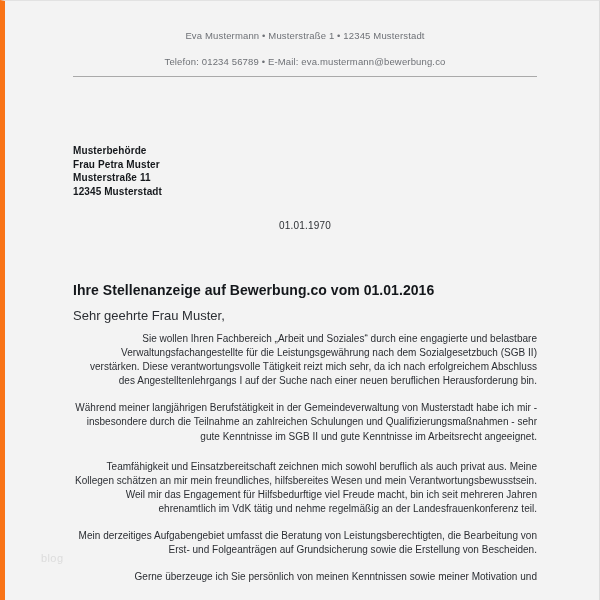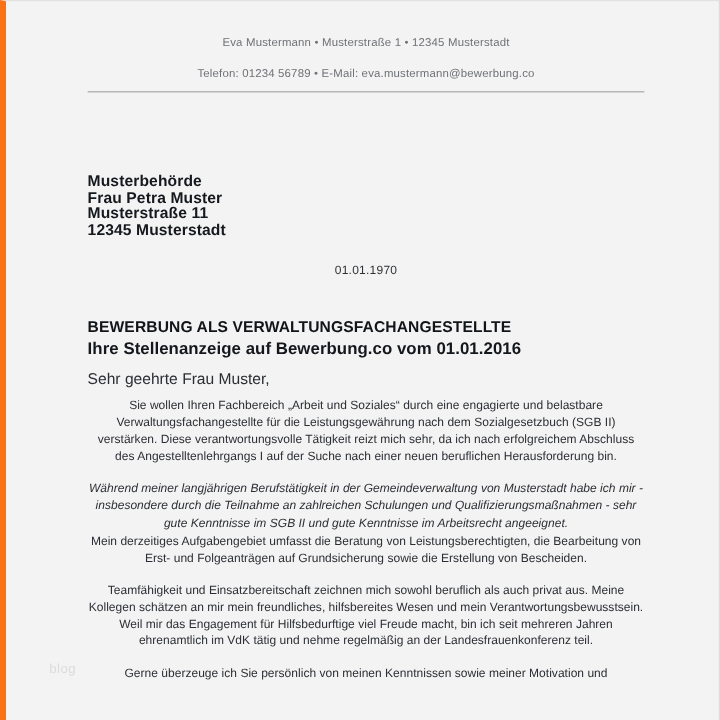--- a/index.html
+++ b/index.html
@@ -49,21 +49,21 @@
     width: 464px;
     height: 0;
     border-top: 1px solid #a9a9a9;
   }
 
   
   .recipient {
     position: absolute;
     left: 68px;
     top: 143px;
-    font-size: 13px;
+    font-size: 10px;
     font-weight: bold;
     color: #15181c;
     line-height: 13.7px;
     letter-spacing: .1px;
   }
 
   
   .date {
     position: absolute;
     left: 68px;
@@ -108,28 +108,27 @@
 
   .body {
     position: absolute;
     left: 68px;
     top: 331px;
     width: 464px;
     font-size: 10px;
     color: #2b2e33;
     line-height: 14.1px;
     letter-spacing: .02px;
-    text-align: center;
+    text-align: right;
   }
   .body p {
     margin: 0 0 13px 0;
   }
   .body p.tight {
-    margin-bottom: 1px;
-    font-style: italic;
+    margin-bottom: 16px;
   }
 
   
   .watermark {
     position: absolute;
     left: 36px;
     top: 551px;
     font-size: 11px;
     color: #dcdcdc;
     letter-spacing: .4px;
@@ -150,28 +149,27 @@
 
   <div class="recipient">
     <div>Musterbehörde</div>
     <div>Frau Petra Muster</div>
     <div>Musterstraße 11</div>
     <div>12345 Musterstadt</div>
   </div>
 
   <div class="date">01.01.1970</div>
 
-  <div class="subject-title">BEWERBUNG ALS VERWALTUNGSFACHANGESTELLTE</div>
   <div class="subject-sub">Ihre Stellenanzeige auf Bewerbung.co vom 01.01.2016</div>
 
   <div class="salutation">Sehr geehrte Frau Muster,</div>
 
   <div class="body">
     <p>Sie wollen Ihren Fachbereich „Arbeit und Soziales“ durch eine engagierte und belastbare Verwaltungsfachangestellte für die Leistungsgewährung nach dem Sozialgesetzbuch (SGB II) verstärken. Diese verantwortungsvolle Tätigkeit reizt mich sehr, da ich nach erfolgreichem Abschluss des Angestelltenlehrgangs I auf der Suche nach einer neuen beruflichen Herausforderung bin.</p>
     <p class="tight">Während meiner langjährigen Berufstätigkeit in der Gemeindeverwaltung von Musterstadt habe ich mir - insbesondere durch die Teilnahme an zahlreichen Schulungen und Qualifizierungsmaßnahmen - sehr gute Kenntnisse im SGB II und gute Kenntnisse im Arbeitsrecht angeeignet.</p>
+    <p>Teamfähigkeit und Einsatzbereitschaft zeichnen mich sowohl beruflich als auch privat aus. Meine Kollegen schätzen an mir mein freundliches, hilfsbereites Wesen und mein Verantwortungsbewusstsein. Weil mir das Engagement für Hilfsbedurftige viel Freude macht, bin ich seit mehreren Jahren ehrenamtlich im VdK tätig und nehme regelmäßig an der Landesfrauenkonferenz teil.</p>
     <p>Mein derzeitiges Aufgabengebiet umfasst die Beratung von Leistungsberechtigten, die Bearbeitung von Erst- und Folgeanträgen auf Grundsicherung sowie die Erstellung von Bescheiden.</p>
-    <p>Teamfähigkeit und Einsatzbereitschaft zeichnen mich sowohl beruflich als auch privat aus. Meine Kollegen schätzen an mir mein freundliches, hilfsbereites Wesen und mein Verantwortungsbewusstsein. Weil mir das Engagement für Hilfsbedurftige viel Freude macht, bin ich seit mehreren Jahren ehrenamtlich im VdK tätig und nehme regelmäßig an der Landesfrauenkonferenz teil.</p>
     <p>Gerne überzeuge ich Sie persönlich von meinen Kenntnissen sowie meiner Motivation und</p>
   </div>
 
   <div class="watermark">blog</div>
 
 </div>
 
 </body></html>

